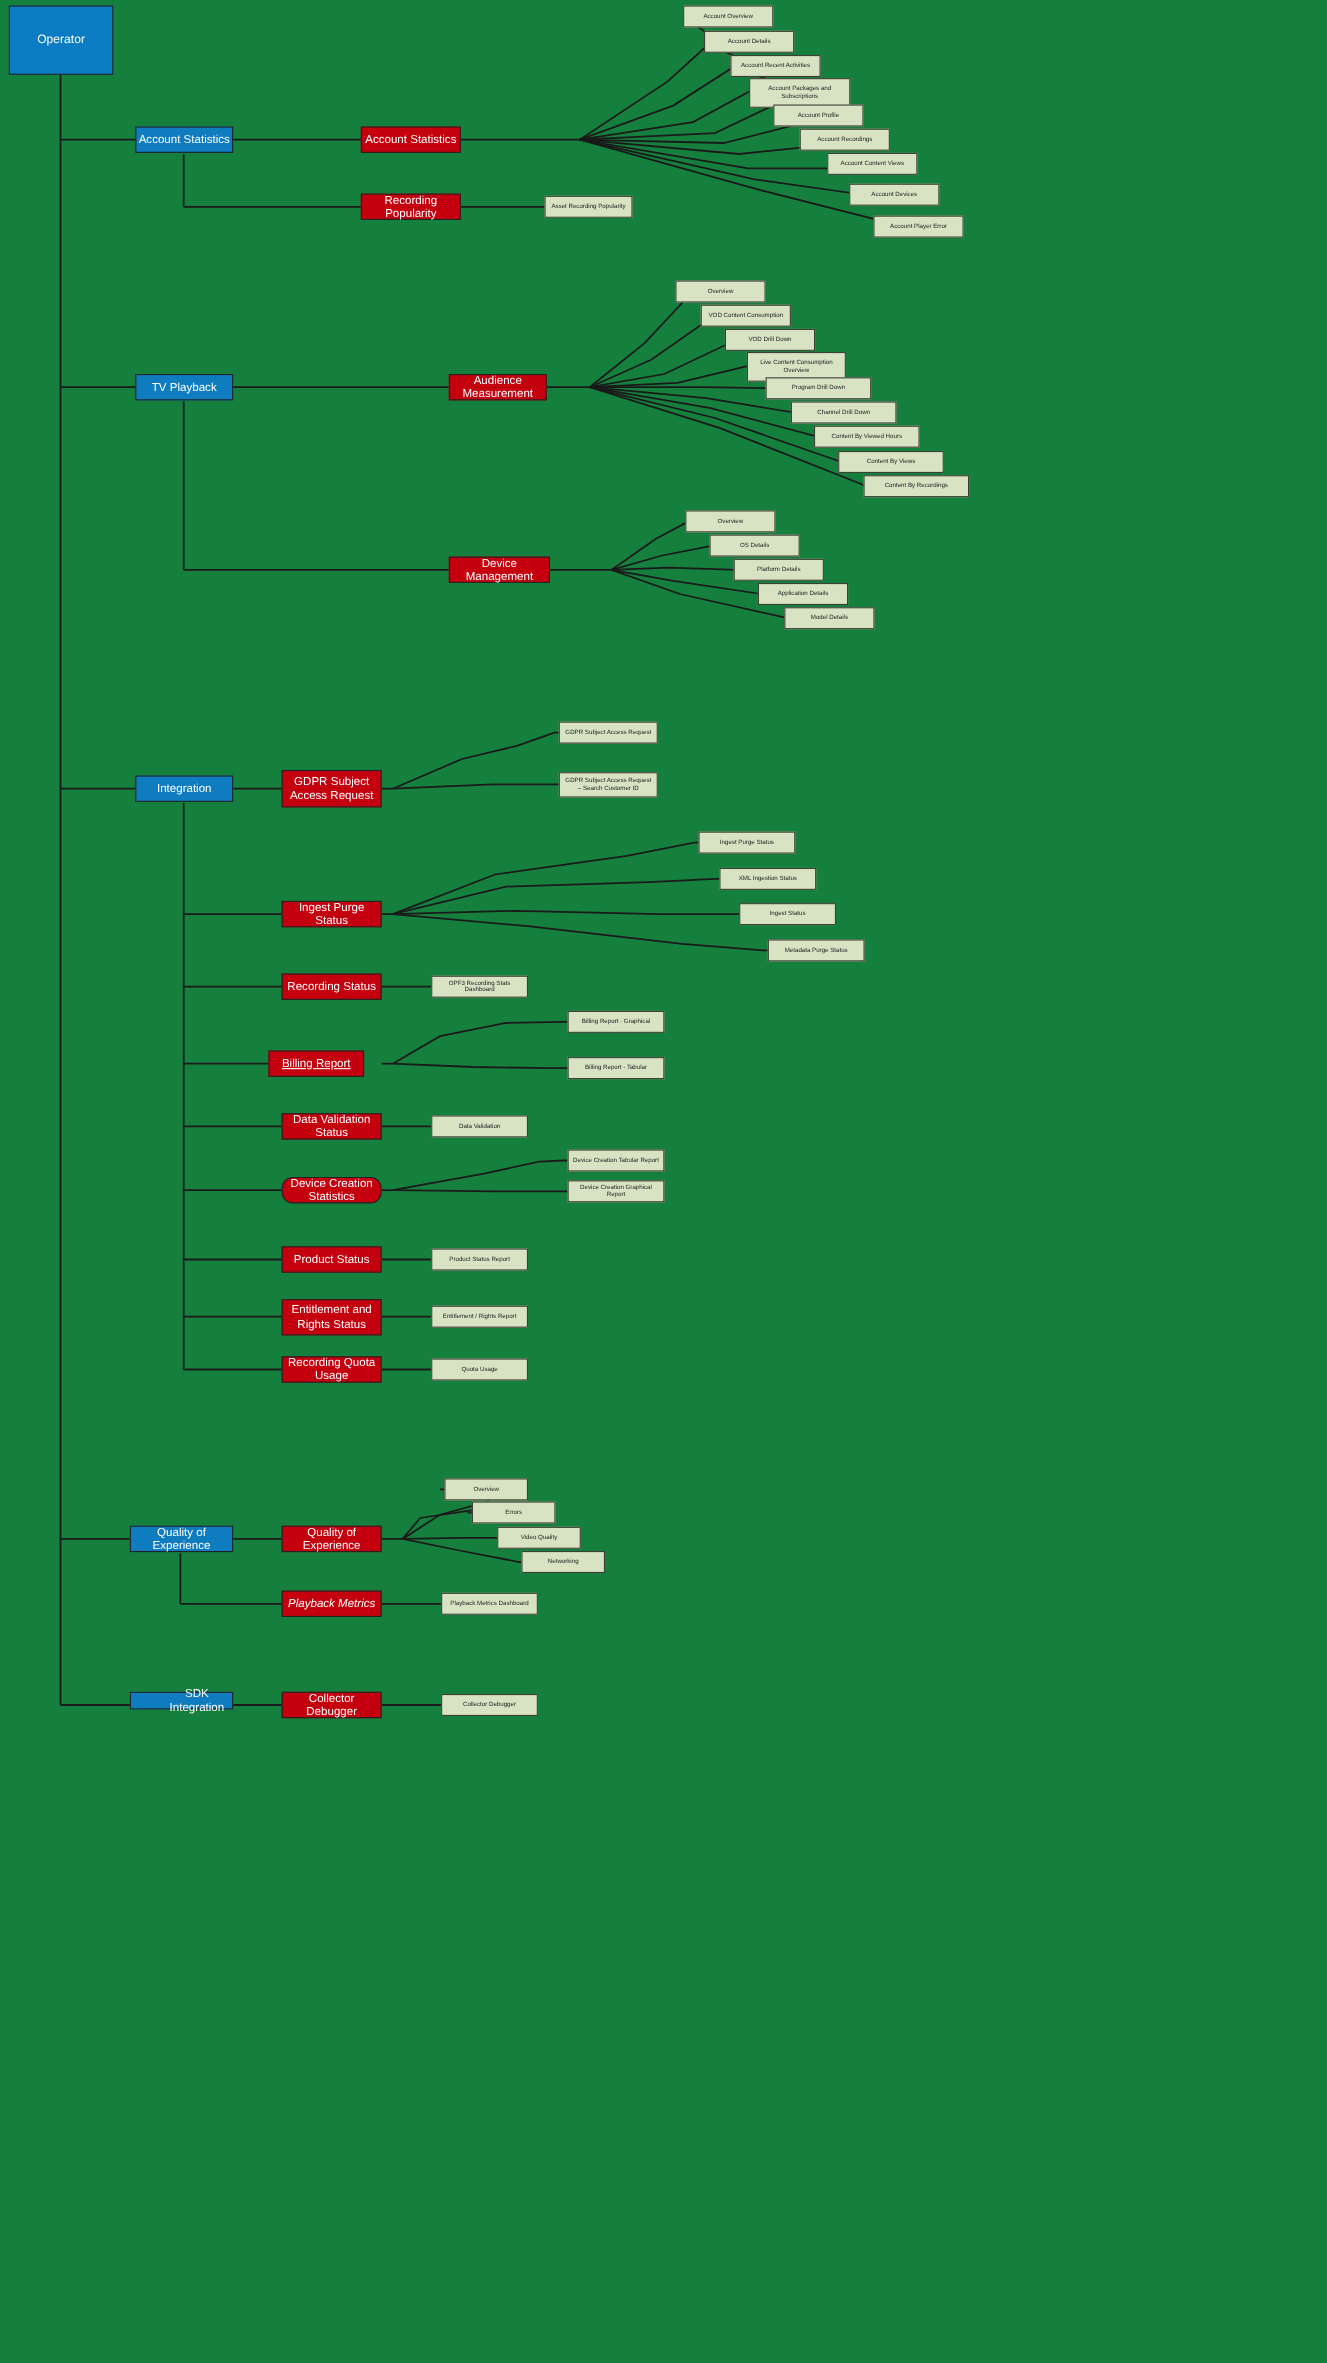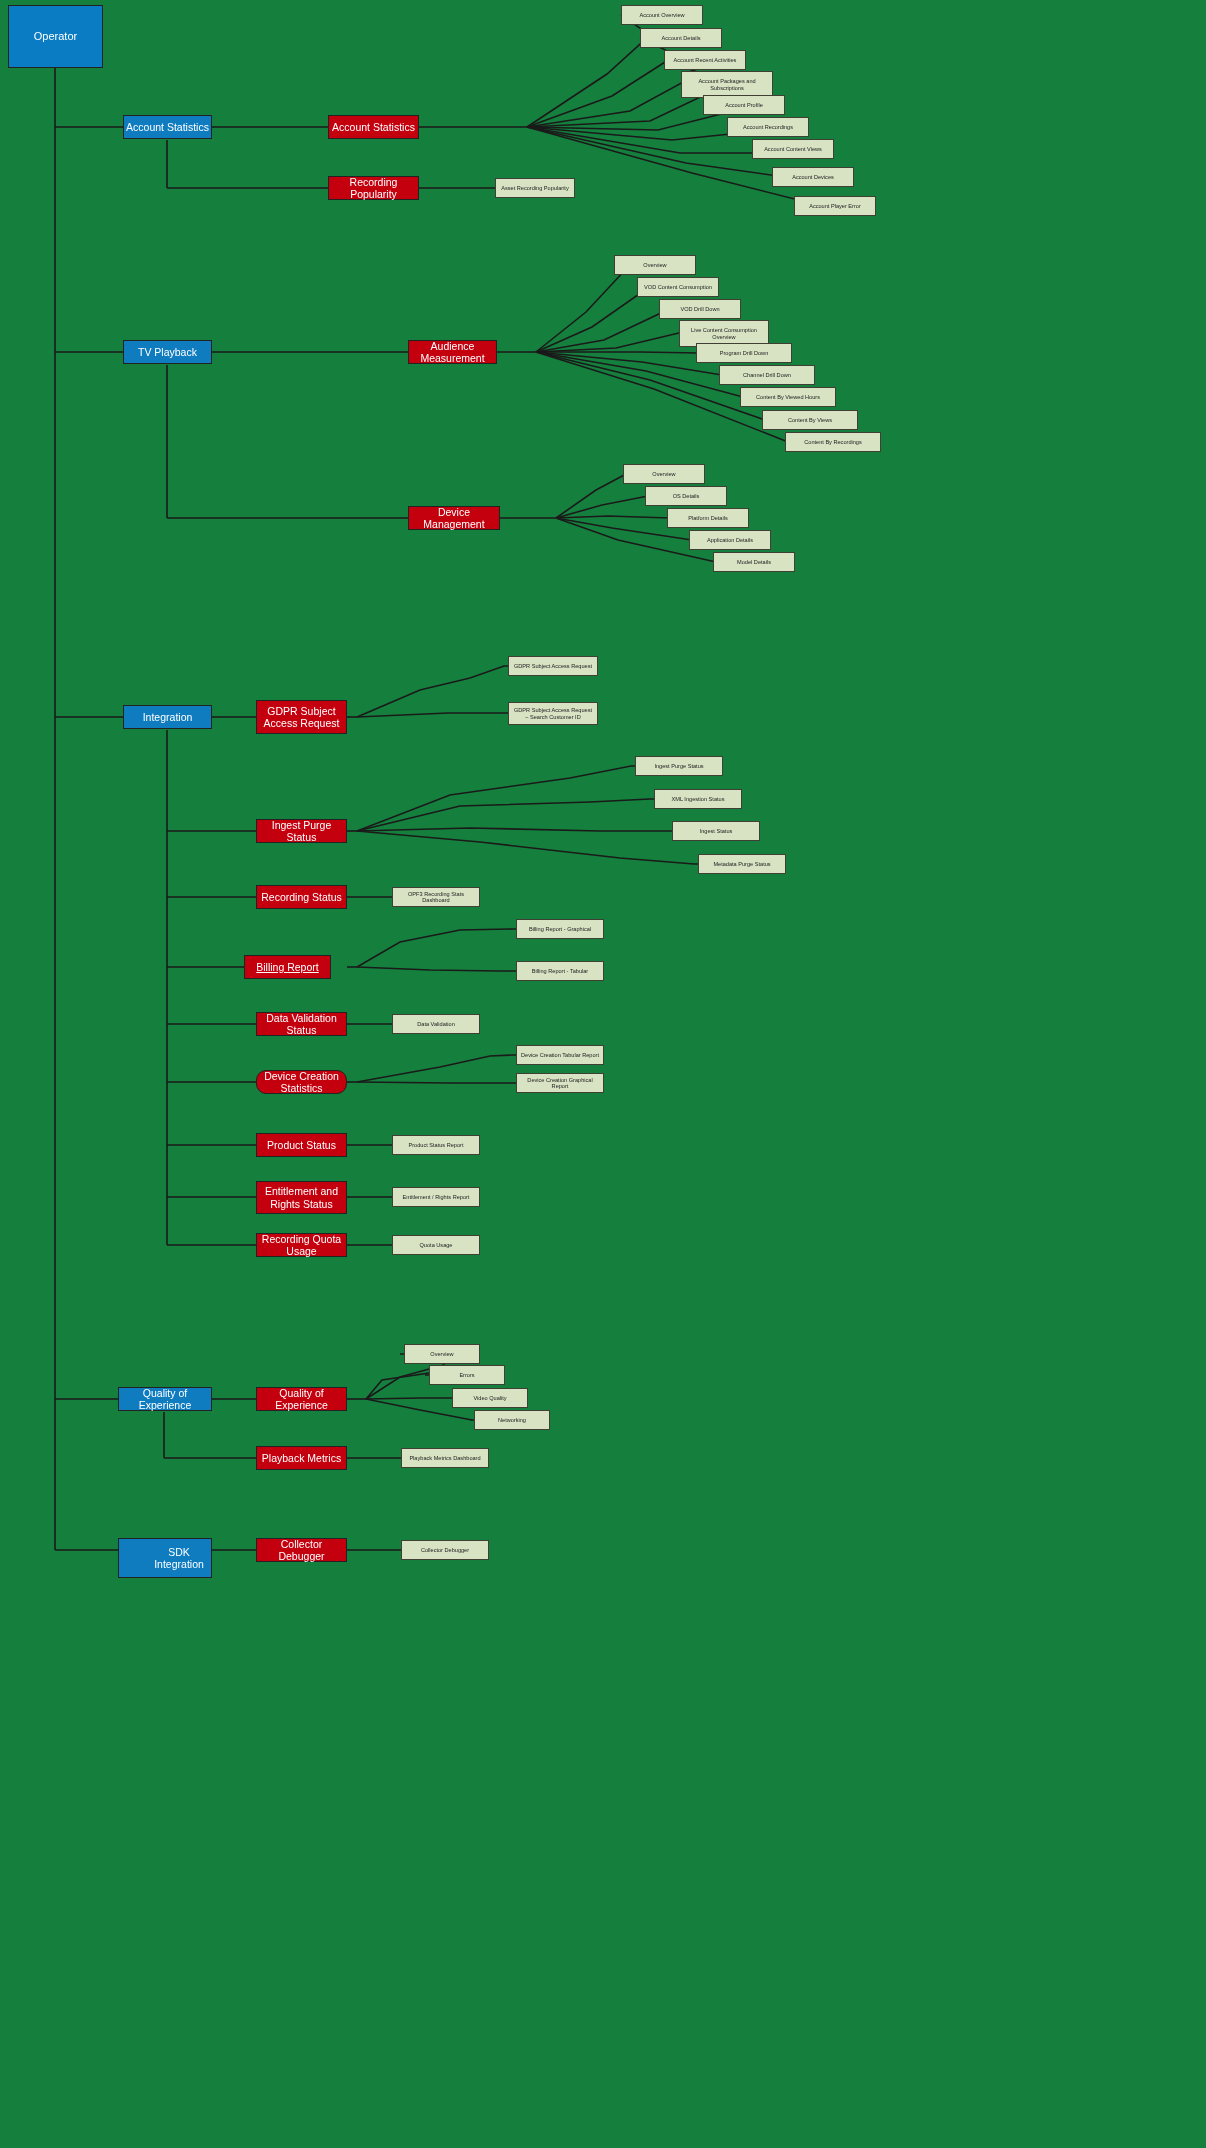--- a/index.html
+++ b/index.html
@@ -134,21 +134,21 @@
   </div>
   <div class="node n-cat" style="left:123px;top:340px;width:89px;height:24px;">
     <span>TV Playback</span>
   </div>
   <div class="node n-cat" style="left:123px;top:705px;width:89px;height:24px;">
     <span>Integration</span>
   </div>
   <div class="node n-cat" style="left:118px;top:1387px;width:94px;height:24px;">
     <span>Quality of Experience</span>
   </div>
-  <div class="node n-cat" style="left:118px;top:1538px;width:94px;height:40px;padding-left:28px;">
+  <div class="node n-cat" style="left:118px;top:1538px;width:94px;height:16px;padding-left:28px;">
     <span>SDK Integration</span>
   </div>
 
   <div class="node n-mod" style="left:328px;top:115px;width:91px;height:24px;">
     <span>Account Statistics</span>
   </div>
   <div class="node n-mod" style="left:328px;top:176px;width:91px;height:24px;">
     <span>Recording Popularity</span>
   </div>
   <div class="node n-mod" style="left:408px;top:340px;width:89px;height:24px;">
@@ -180,21 +180,21 @@
   </div>
   <div class="node n-mod" style="left:256px;top:1181px;width:91px;height:33px;">
     <span>Entitlement and Rights Status</span>
   </div>
   <div class="node n-mod" style="left:256px;top:1233px;width:91px;height:24px;align-items:center;">
     <span>Recording Quota Usage</span>
   </div>
   <div class="node n-mod" style="left:256px;top:1387px;width:91px;height:24px;">
     <span>Quality of Experience</span>
   </div>
-  <div class="node n-mod" style="left:256px;top:1446px;width:91px;height:24px;">
+  <div class="node n-mod" style="left:256px;top:1446px;width:91px;height:24px;font-style:italic;">
     <span>Playback Metrics</span>
   </div>
   <div class="node n-mod" style="left:256px;top:1538px;width:91px;height:24px;">
     <span>Collector Debugger</span>
   </div>
 
   <div class="node n-leaf" style="left:621px;top:5px;width:82px;height:20px;">
     <span>Account Overview</span>
     </div>
   <div class="node n-leaf" style="left:640px;top:28px;width:82px;height:20px;">

